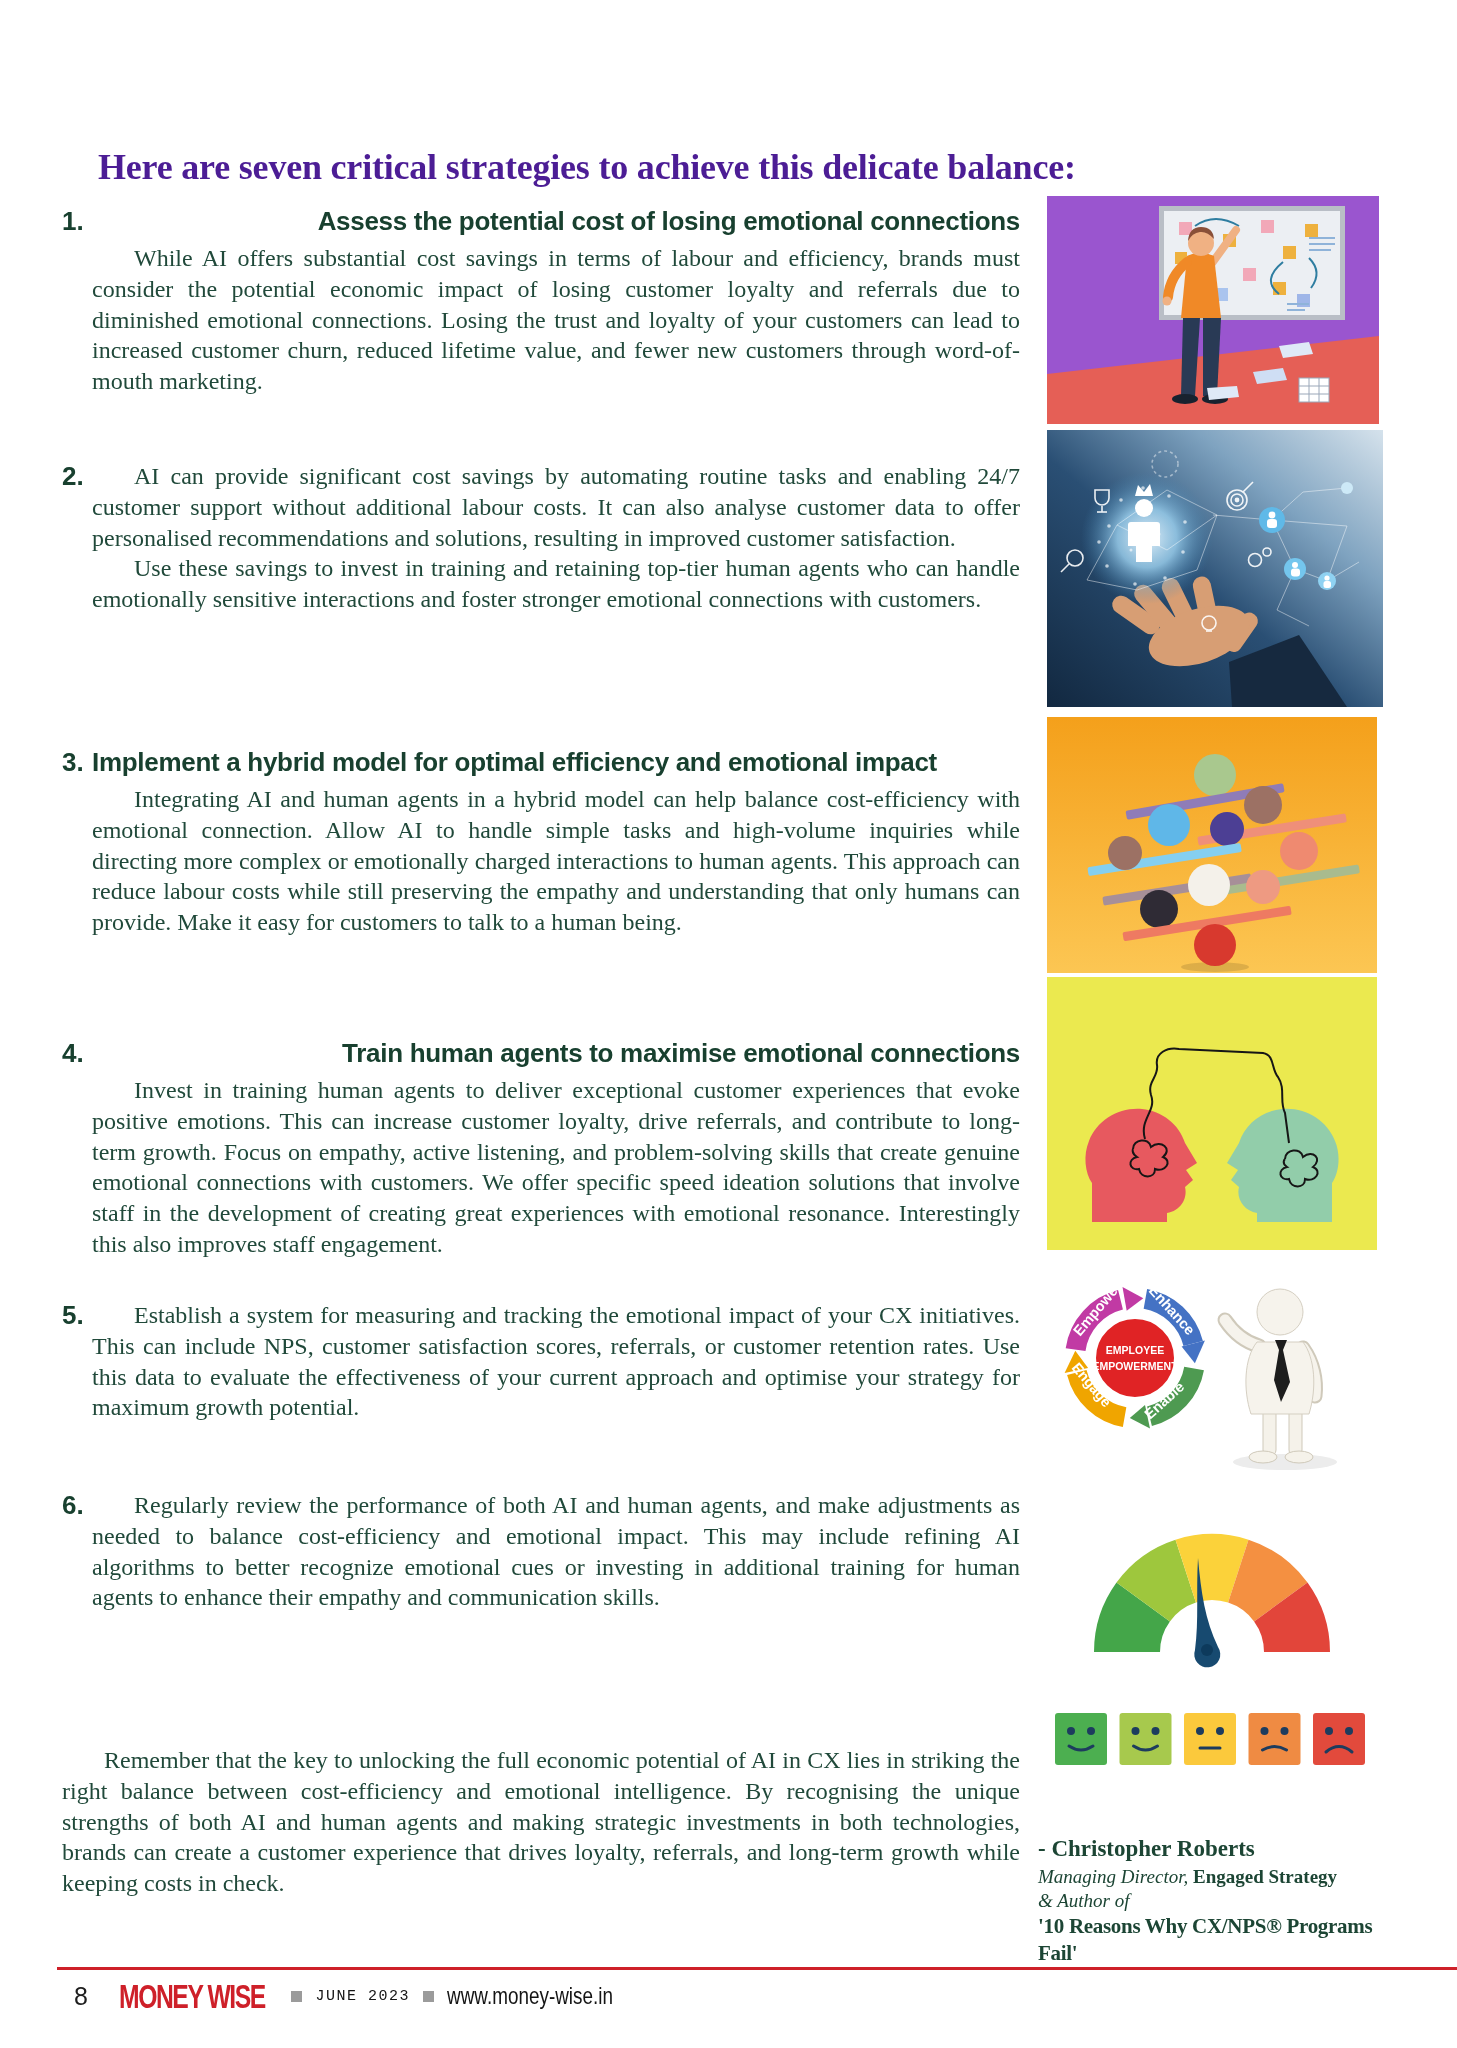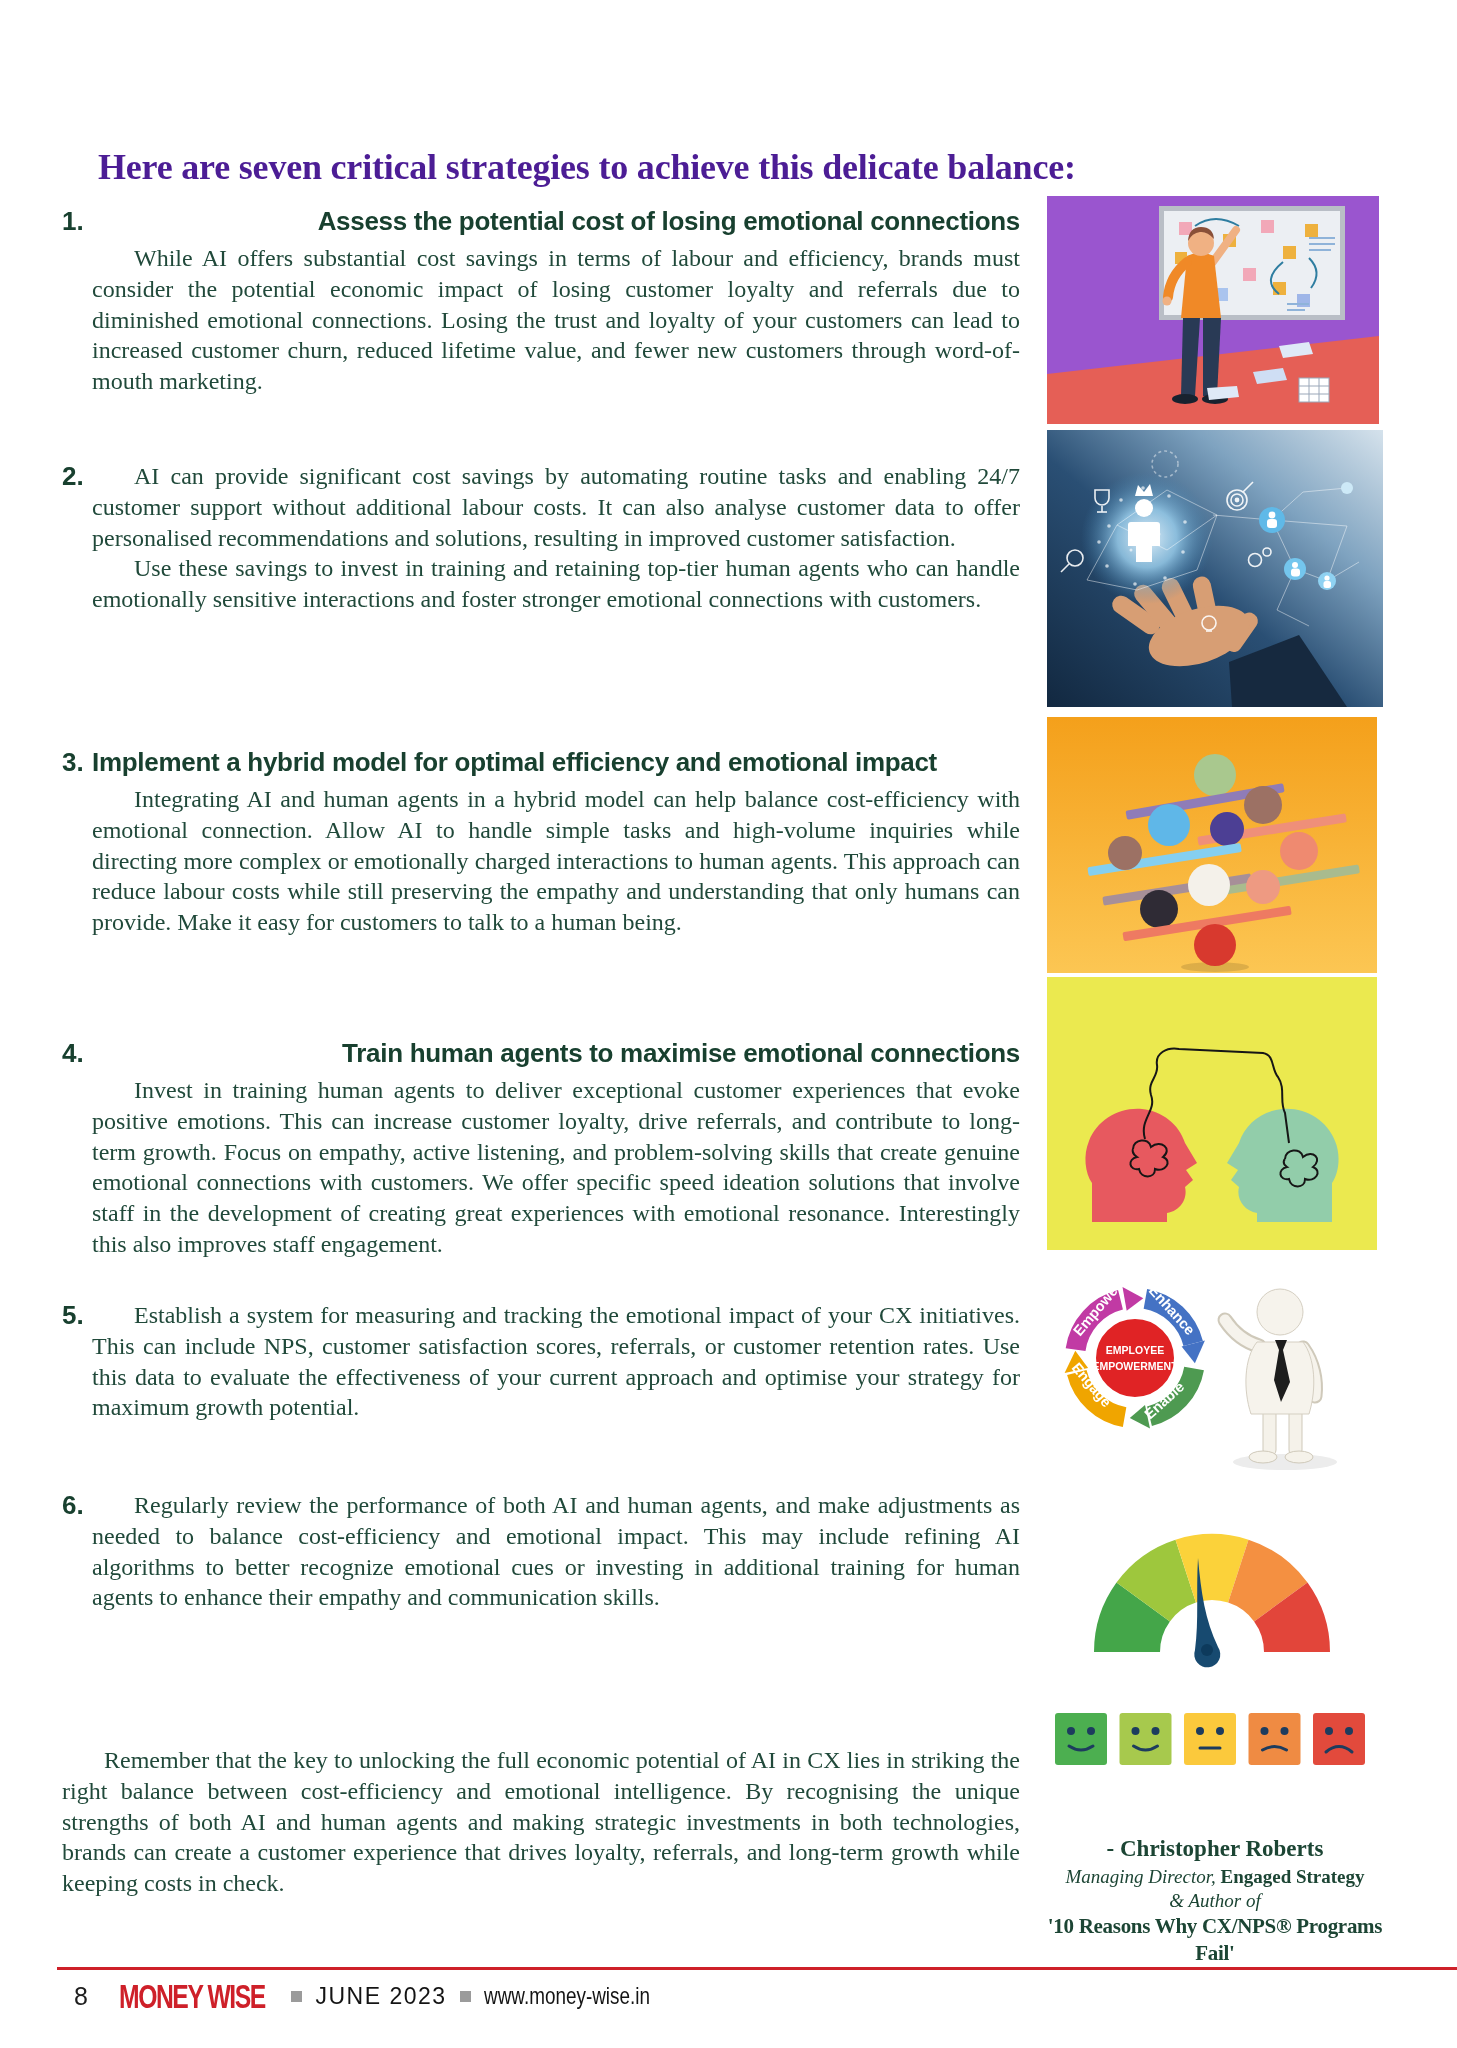--- a/index.html
+++ b/index.html
@@ -33,37 +33,37 @@
   .closing {
     position:absolute; left:0; top:1745px; width:958px;
     margin:0; text-align:justify; text-indent:42px;
     font-size:24px; line-height:30.8px; color:#20493a;
   }
   .t1{top:206px}.t2{top:461px}.t3{top:747px}.t4{top:1038px}.t5{top:1300px}.t6{top:1490px}
   
   .fig { position:absolute; left:1047px; }
   .fig svg { display:block; width:100%; height:100%; }
   
-  .attribution { position:absolute; left:1038px; top:1834px; width:354px; text-align:center; color:#1c4534; }
+  .attribution { position:absolute; left:1038px; top:1834px; width:354px; text-align:left; color:#1c4534; }
   .attr-name { font-weight:bold; font-size:23px; line-height:30px; }
   .attr-role { font-size:19px; line-height:25px; }
   .attr-role .it { font-style:italic; }
   .attr-role .bd { font-weight:bold; }
   .attr-author { font-style:italic; font-size:19px; line-height:24px; }
   .attr-book { font-weight:bold; font-size:21px; line-height:27px; letter-spacing:-0.3px; }
   
   .footer-rule { position:absolute; left:57px; top:1967px; width:1400px; height:3px; background:#ce2029; }
   .footer { position:absolute; left:74px; top:1979px; height:34px; display:flex; align-items:center; gap:13px; }
   .page-num { font-family:"Liberation Sans", sans-serif; font-size:25px; color:#1d1d1d; }
   .logo {
     font-family:"Liberation Sans", sans-serif; font-weight:bold; font-size:26px; color:#ce2029;
     letter-spacing:-1.5px; transform:scaleY(1.3) scaleX(0.95); transform-origin:left center; margin-left:18px; margin-right:6px;
   }
   .bullet-sq { width:11px; height:11px; background:#9b9b9b; flex:0 0 auto; }
-  .issue { font-family:Liberation Sans, sans-serif; font-size:23px; color:#141414; letter-spacing:1.5px; }
+  .issue { font-family:Liberation Mono, monospace; font-size:15px; color:#141414; letter-spacing:1.5px; }
   .website { font-family:"Liberation Sans", sans-serif; font-size:21px; color:#141414; transform:scaleY(1.1) scaleX(0.9); transform-origin:left center; }
 </style>
 </head>
 <body>
 
 <div class="page">
 
   <div class="main-heading">Here are seven critical strategies to achieve this delicate balance:</div>
 
   <div class="content">

